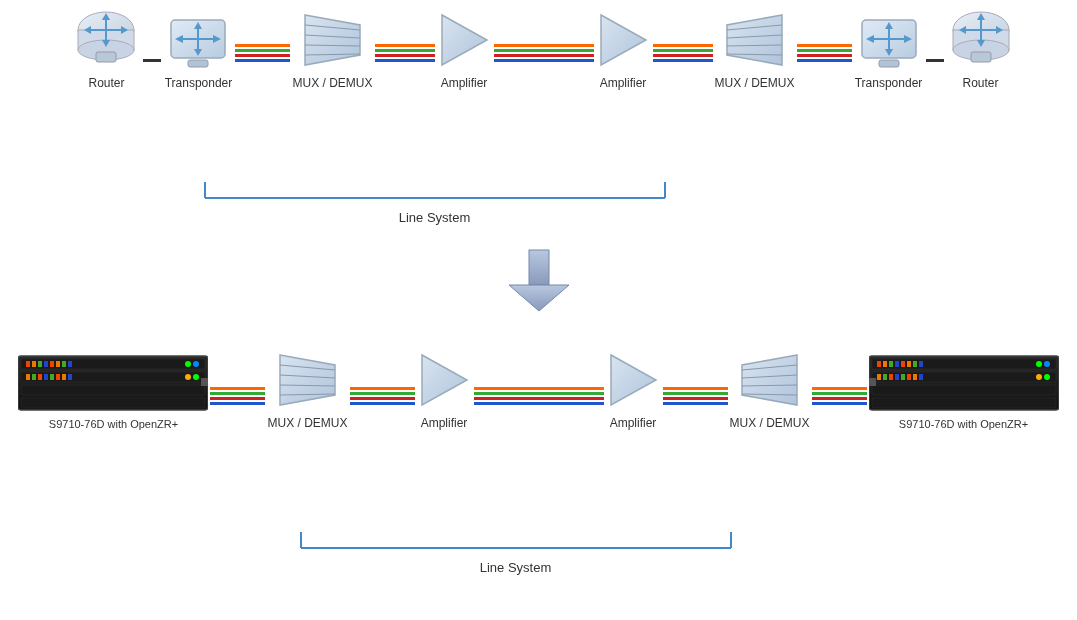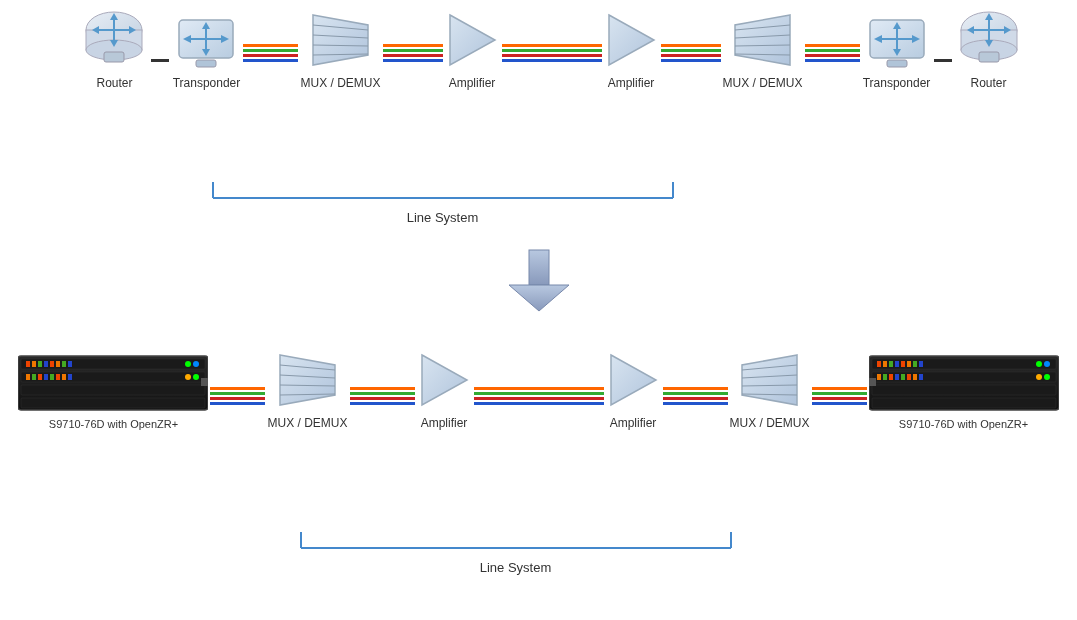--- a/index.html
+++ b/index.html
@@ -15,21 +15,21 @@
     .diagram-container {
       width: 1077px;
       height: 620px;
       position: relative;
     }
 
     
     .top-diagram {
       position: absolute;
       top: 10px;
-      left: 13px;
+      left: 5px;
       width: 859px;
       height: 220px;
     }
 
     .icon-block {
       display: flex;
       flex-direction: column;
       align-items: center;
       position: relative;
     }

